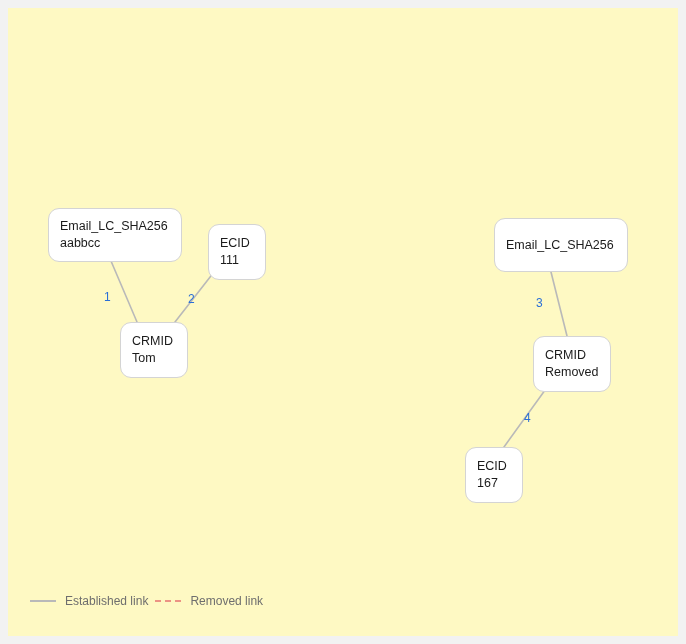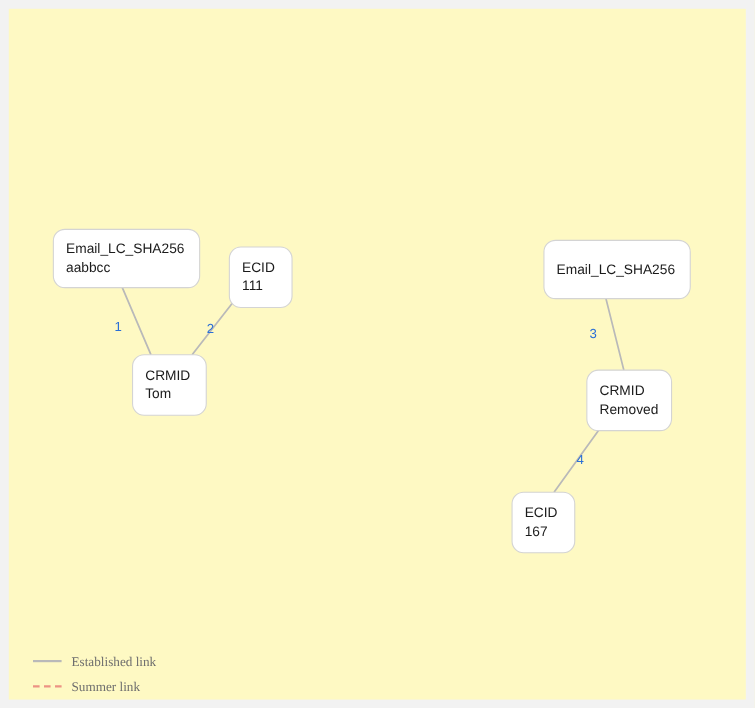--- a/index.html
+++ b/index.html
@@ -57,23 +57,21 @@
     font-size: 12px;
     line-height: 12px;
     font-family: "Liberation Sans", sans-serif;
     white-space: nowrap;
   }
   #legend {
     position: absolute;
     left: 22px;
     top: 585px;
     display: flex;
-    flex-direction: column;
     gap: 7px;
-    font-family: Liberation Serif, serif;
   }
   .legend-row {
     display: flex;
     align-items: center;
     gap: 9px;
     height: 16px;
   }
   .legend-swatch {
     width: 26px;
     height: 0;
@@ -142,17 +140,17 @@
   <div class="edge-label" style="left:528px; top:289px;">3</div>
   <div class="edge-label" style="left:516px; top:404px;">4</div>
 
   <div id="legend">
     <div class="legend-row">
       <span class="legend-swatch solid"></span>
       <span class="legend-label">Established link</span>
     </div>
     <div class="legend-row">
       <span class="legend-swatch dashed"></span>
-      <span class="legend-label">Summer link</span>
+      <span class="legend-label">Removed link</span>
     </div>
   </div>
 
 </div>
 
 </body></html>

